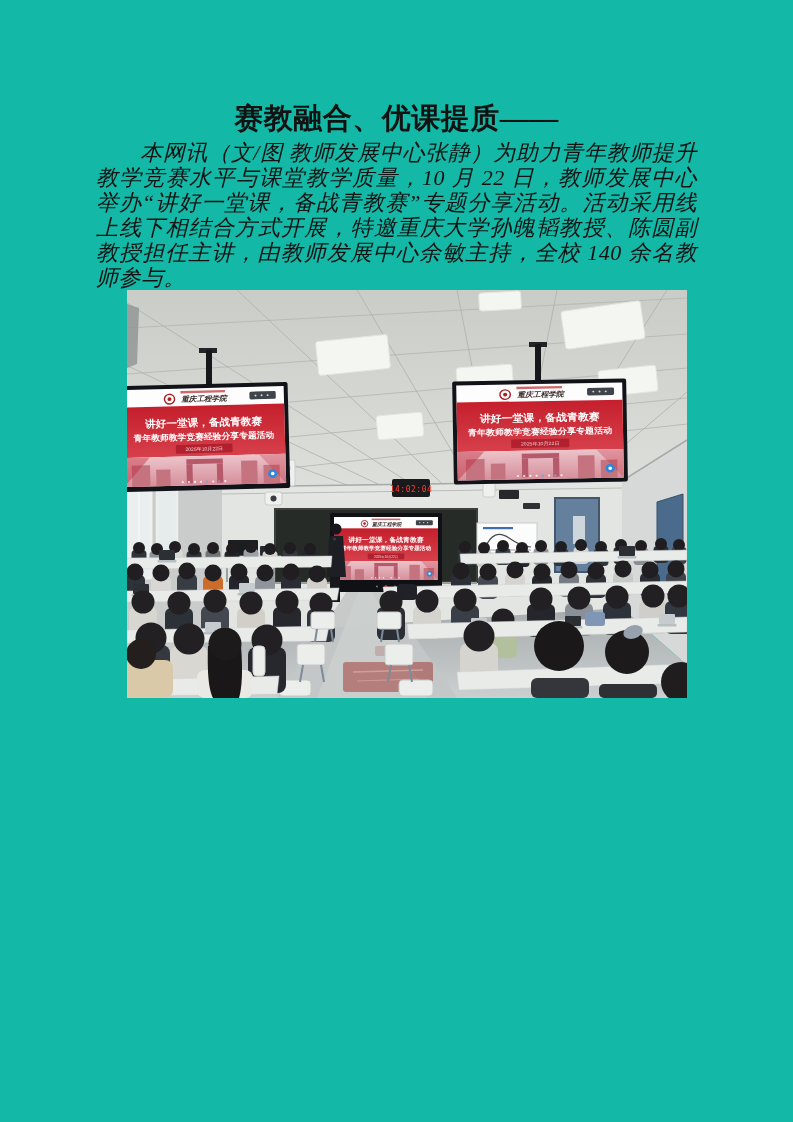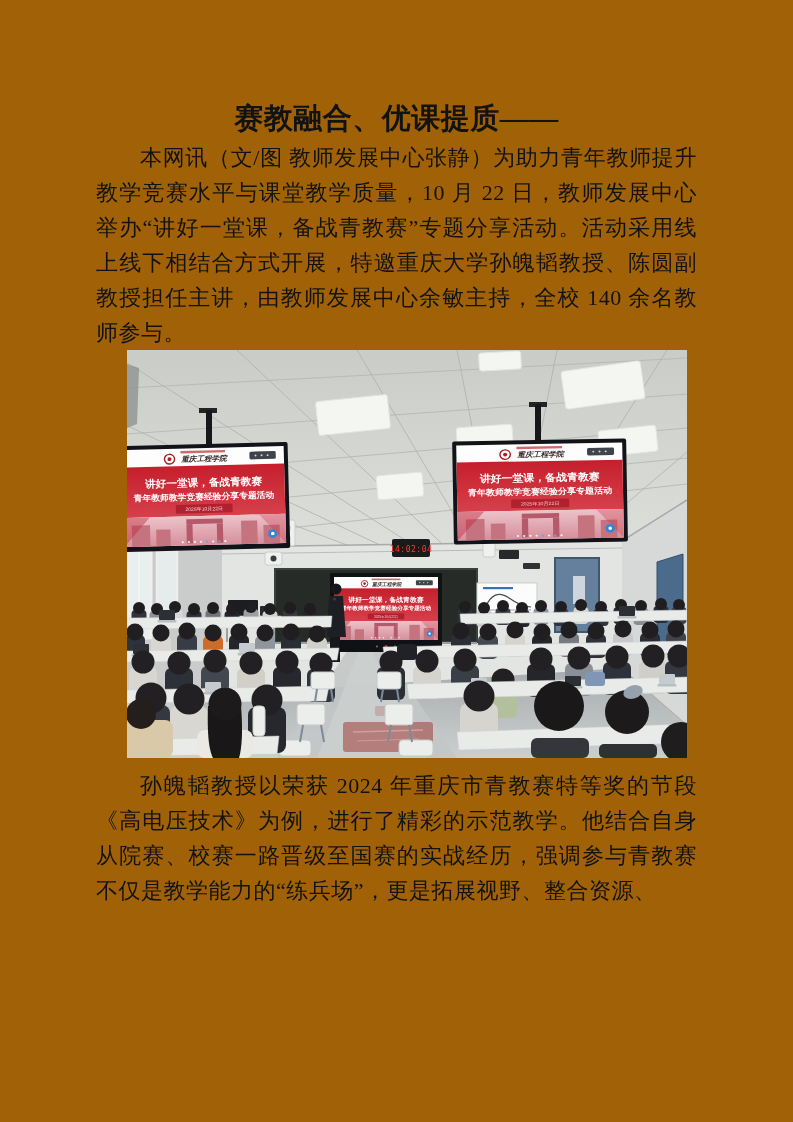--- a/index.html
+++ b/index.html
@@ -1,22 +1,22 @@
 <!DOCTYPE html>
 <html><head>
 <meta charset="utf-8">
 <style>
   html,body{margin:0;padding:0;background:#ffffff;}
-  .page{position:relative;width:793px;height:1122px;background:#a16207;overflow:hidden;
+  .page{position:relative;width:793px;height:1122px;background:#14b8a6;overflow:hidden;
         font-family:"Liberation Serif","DejaVu Serif",serif;color:#121212;}
   .content{padding:96px 96px 0 96px;}
   .title{margin:0;font-size:29px;line-height:44px;font-weight:700;text-align:center;letter-spacing:0.5px;}
   .title span{display:block;}
-  .para{margin:0;font-size:22px;line-height:35px;text-align:justify;text-justify:inter-character;
-        text-indent:2em;letter-spacing:0.5px;}
+  .para{margin:0;font-size:22px;line-height:25px;text-align:justify;text-justify:inter-character;
+        text-indent:2em;letter-spacing:0.5px;font-style:italic;}
   .para.second{margin-top:10px;}
   figure.photo{margin:0 0 0 31px;padding:0;width:592px;height:408px;}
   figure.photo svg{display:block;}
   .slide-t{font-family:"Liberation Sans","DejaVu Sans",sans-serif;font-weight:bold;fill:#ffffff;}
   .clock-t{font-family:"DejaVu Sans Mono","Liberation Mono",monospace;fill:#ff3b30;letter-spacing:0.5px;}
 </style>
 </head>
 <body>
 
 <div class="page">
@@ -359,15 +359,14 @@
           <circle cx="432" cy="356" r="25" fill="#1a1819"></circle>
           <rect x="472" y="394" width="58" height="14" rx="5" fill="#2e3033"></rect>
           <circle cx="500" cy="362" r="22" fill="#1c1a1b"></circle>
           <ellipse cx="506" cy="342" rx="10" ry="6.5" fill="#96a1ad" transform="rotate(-18 506 342)"></ellipse>
           <circle cx="554" cy="392" r="20" fill="#201d1e"></circle>
           <rect x="126" y="356" width="12" height="30" rx="4" fill="#eceeec" stroke="#cdd1cf"></rect>
         </g>
       </svg>
     </figure>
 
-    <p class="para second">孙魄韬教授以荣获 2024 年重庆市青教赛特等奖的节段《高电压技术》为例，进行了精彩的示范教学。他结合自身从院赛、校赛一路晋级至国赛的实战经历，强调参与青教赛不仅是教学能力的“练兵场”，更是拓展视野、整合资源、</p>
   </div>
 </div>
 
 </body></html>

